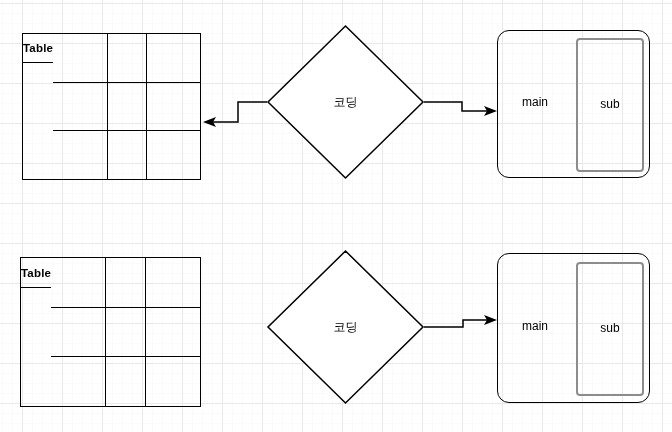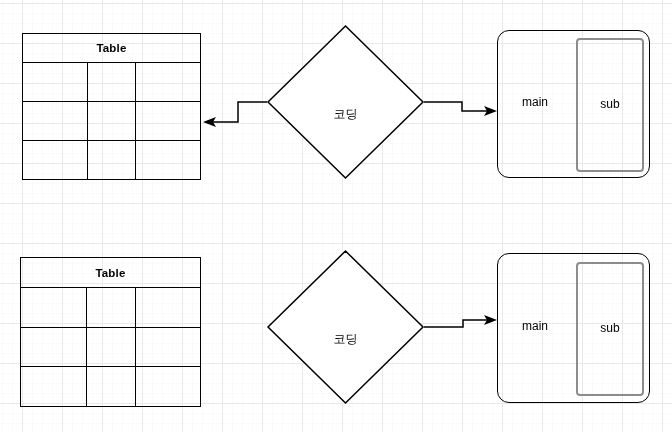--- a/index.html
+++ b/index.html
@@ -23,21 +23,21 @@
     font-family: "Liberation Sans", "DejaVu Sans", sans-serif;
   }
 
   
   .table-shape {
     position: absolute;
     box-sizing: border-box;
     border: 1.6px solid #000000;
     background: transparent;
     display: flex;
-    flex-direction: column;
+    flex-direction: row;
   }
   .table-header {
     box-sizing: border-box;
     border-bottom: 1.6px solid #000000;
     display: flex;
     align-items: center;
     justify-content: center;
     font-size: 11.5px;
     font-weight: bold;
     color: #000000;
@@ -71,21 +71,21 @@
   }
   .diamond-svg {
     position: absolute;
     left: 0;
     top: 0;
     overflow: visible;
   }
   .diamond-label {
     position: absolute;
     left: 0;
-    top: 12px;
+    top: 0;
     width: 100%;
     height: 100%;
     display: flex;
     align-items: center;
     justify-content: center;
     font-size: 12px;
     color: #000000;
   }
 
   

